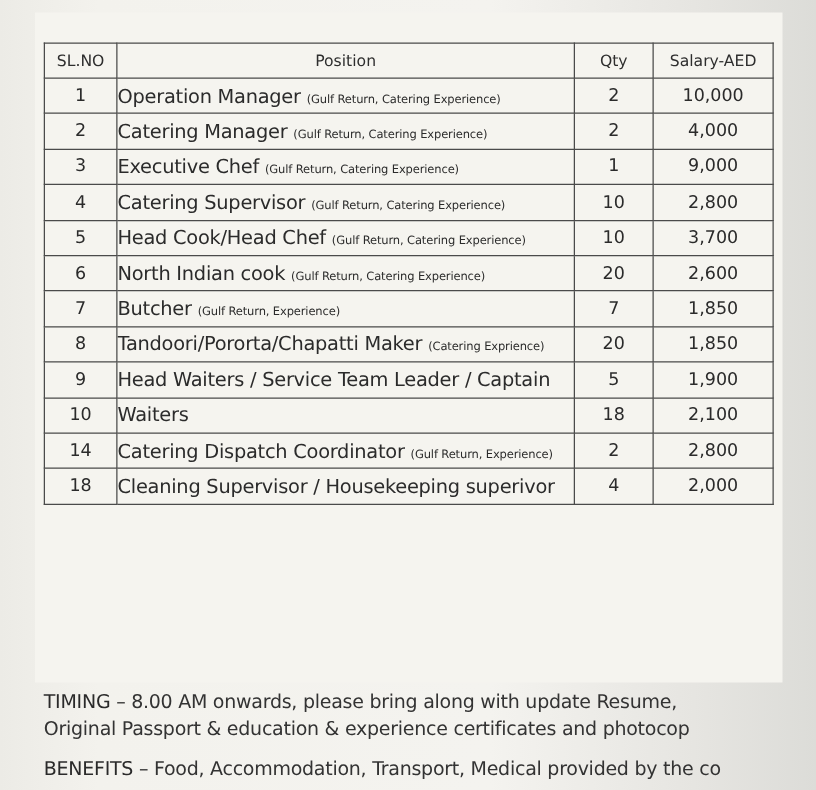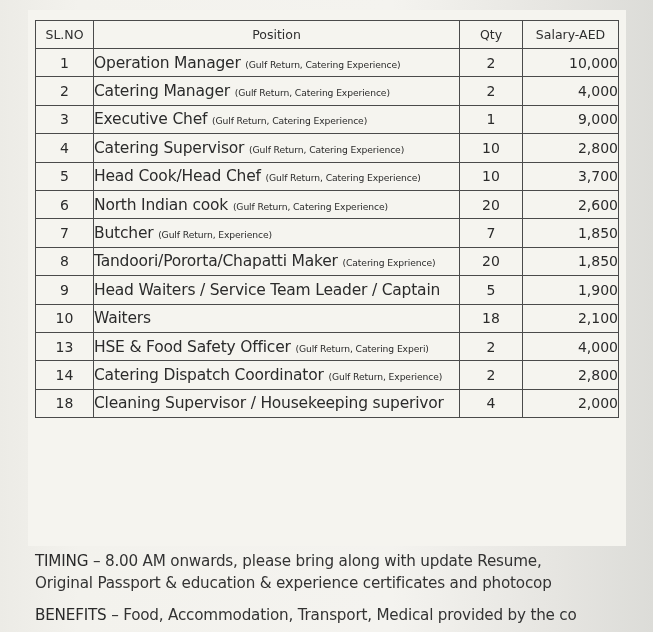--- a/index.html
+++ b/index.html
@@ -7,41 +7,41 @@
     width:653px; height:632px; overflow:hidden; position:relative;
     background: linear-gradient(90deg, #ecebe6 0%, #f3f2ed 12%, #f4f3ef 60%, #e6e5e1 85%, #dcdcd8 100%);
     font-family: "DejaVu Sans", sans-serif;
     color:#2b2b2b;
   }
   .paper {
     position:absolute; left:28px; top:10px; width:598px; height:536px;
     background:#f5f4ef;
   }
   table.jobs {
-    position:absolute; left:35px; top:20px;
+    position:absolute; left:35px; top:34px;
     border-collapse:collapse;
     width:583px;
     table-layout:fixed;
   }
   table.jobs td, table.jobs th {
     border:1.3px solid #4a4a4a;
     height:27.4px;
     padding:0;
     font-weight:normal;
     white-space:nowrap;
     overflow:hidden;
   }
   table.jobs th {
     font-size:12.5px; height:27px; text-align:center; color:#2e2e2e;
   }
   td.sl { text-align:center; font-size:14px; }
   td.pos { padding-left:8px; font-size:15.5px; letter-spacing:-0.2px; }
   td.pos .note { font-size:9.2px; letter-spacing:-0.1px; }
   td.qty { text-align:center; font-size:14px; }
-  td.sal { text-align:right; font-size:14px; }
+  td.sal { text-align:center; font-size:14px; }
   .footer {
     position:absolute; left:35px; width:620px;
     font-size:15.2px; color:#333; white-space:nowrap; letter-spacing:-0.2px;
   }
   .footer b { font-weight:normal; color:#2a2a2a; }
 </style>
 </head>
 <body>
 
 <div class="paper"></div>
@@ -116,26 +116,20 @@
         <td class="qty">5</td>
         <td class="sal">1,900</td>
       </tr>
       <tr>
         <td class="sl">10</td>
         <td class="pos"><span>Waiters</span> <span class="note"></span></td>
         <td class="qty">18</td>
         <td class="sal">2,100</td>
       </tr>
       <tr>
-        <td class="sl">13</td>
-        <td class="pos"><span>HSE &amp; Food Safety Officer</span> <span class="note">(Gulf Return, Catering Experi)</span></td>
-        <td class="qty">2</td>
-        <td class="sal">4,000</td>
-      </tr>
-      <tr>
         <td class="sl">14</td>
         <td class="pos"><span>Catering Dispatch Coordinator</span> <span class="note">(Gulf Return, Experience)</span></td>
         <td class="qty">2</td>
         <td class="sal">2,800</td>
       </tr>
       <tr>
         <td class="sl">18</td>
         <td class="pos"><span>Cleaning Supervisor / Housekeeping superivor</span> <span class="note"></span></td>
         <td class="qty">4</td>
         <td class="sal">2,000</td>

